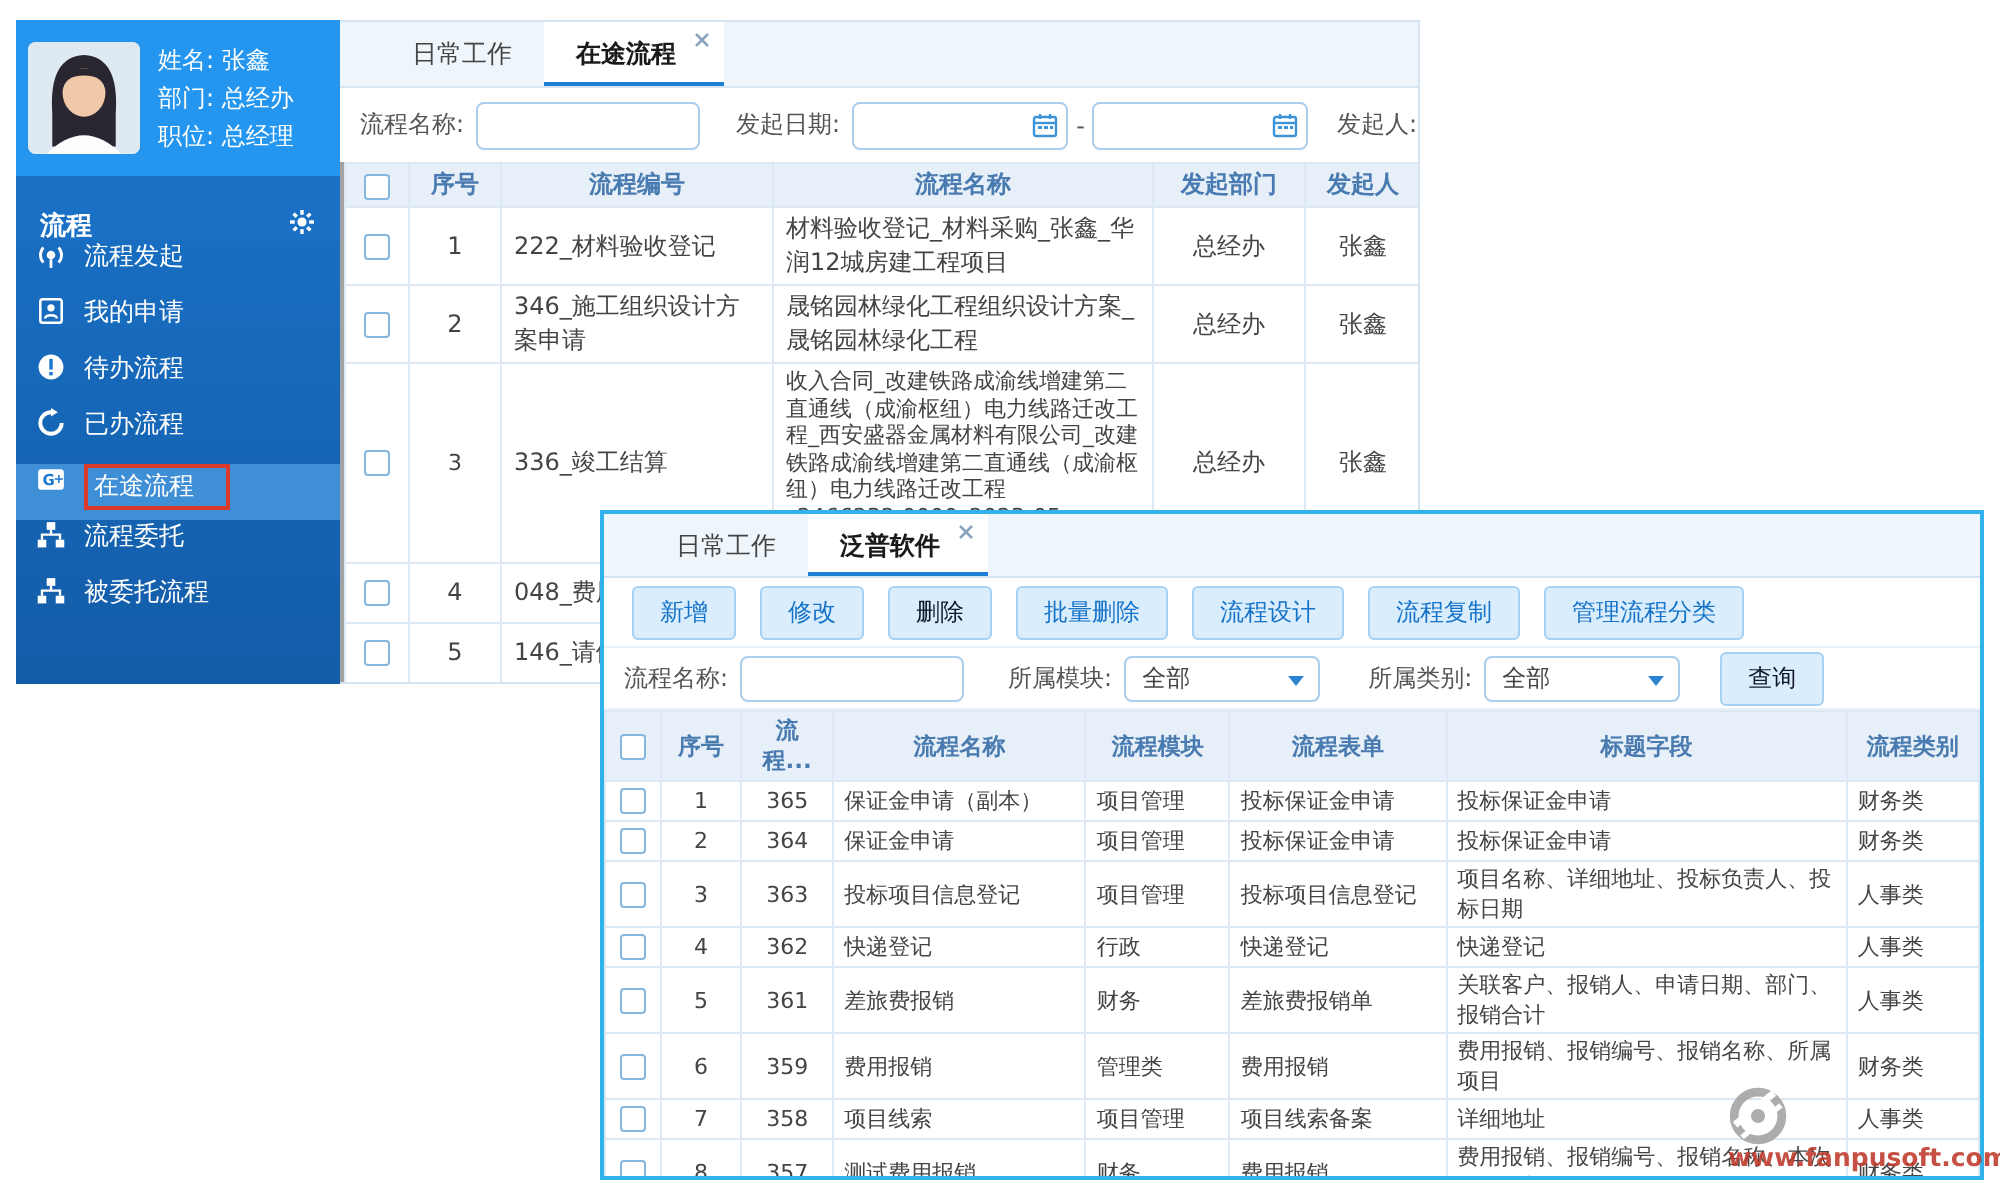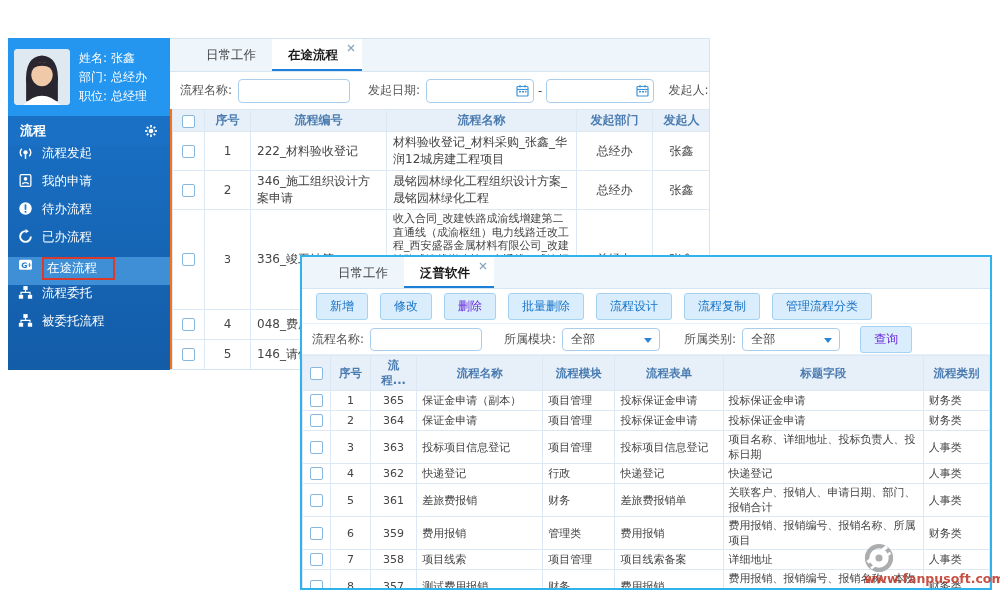--- a/index.html
+++ b/index.html
@@ -2,26 +2,26 @@
 <html><head>
 <meta charset="utf-8">
 <style>
   * { margin:0; padding:0; box-sizing:border-box; }
   html,body { width:1000px; height:600px; background:#fff; overflow:hidden;
     font-family:"DejaVu Sans","Liberation Sans",sans-serif; }
   .canvas { position:relative; width:1000px; height:600px; background:#fff; }
 
   
   .win-back { position:absolute; left:8px; top:10px; width:702px; height:332px;
-    display:flex; overflow:hidden; z-index:1; background:#f97316;margin-top:28px; }
+    display:flex; overflow:hidden; z-index:1; background:#a3a3a3; }
   .sidebar { width:162px; flex:0 0 162px; background:linear-gradient(180deg,#1b76cd,#135ca8); color:#fff; }
   .profile { height:78px; background:#2496ef; display:flex; align-items:center; padding:8px 6px; }
   .avatar { width:56px; height:56px; border-radius:4px; overflow:hidden; flex:0 0 56px; background:#dfe9f2; }
   .pinfo { margin-left:9px; font-size:12px; line-height:19px; white-space:nowrap; }
-  .side-header { height:29px; display:flex; align-items:center; padding:0 12px;
+  .side-header { height:29px; display:flex; align-items:flex-start; padding:16px 12px;
     font-size:13px; font-weight:bold; background:#1a70c4; }
   .side-header .sp { flex:1; }
   .menu-item { height:28px; display:flex; align-items:flex-start; padding:0 10px; font-size:12.5px; cursor:pointer; }
   .menu-item .mi { width:15px; height:15px; margin-right:9px; flex:0 0 15px; }
   .menu-item.selected { background:#3f8fd6; }
   .red-box { border:2px solid #d93a2b; padding:1px 16px 1px 3px; }
 
   .main { flex:1; display:flex; flex-direction:column; border:1px solid #d4e4f3; border-left:none; overflow:hidden; }
   .tabbar { height:33px; flex:0 0 33px; display:flex; align-items:stretch; padding-left:20px;
     background:#eef5fb; border-bottom:1px solid #d7e6f4; }
@@ -48,21 +48,21 @@
   .cbx { display:inline-block; width:13px; height:13px; border:1px solid #85b7e0; border-radius:2px; background:#fff; vertical-align:middle; }
 
   
   .win-front { position:absolute; left:300px; top:255px; width:692px; height:335px; z-index:2;
     background:#fff; border:2px solid #2fb3ea; display:flex; flex-direction:column; overflow:hidden; }
   .win-front .tabbar { flex:0 0 32px; height:32px; }
   .toolbar { flex:0 0 35px; display:flex; align-items:center; gap:12px; padding:0 14px;
     background:#fff; border-bottom:1px solid #e8f1f9; }
   .btn { padding:4px 13px; background:#d9edfc; border:1px solid #a6d2f2; border-radius:3px;
     color:#1673c8; font-size:12px; cursor:pointer; white-space:nowrap; }
-  .btn.muted { color:#6d28d9; }
+  .btn.muted { color:#0f172a; }
   .win-front .filters { flex:0 0 31px; border-bottom:1px solid #e8f1f9; }
   .sel { position:relative; display:inline-flex; align-items:center; padding:0 8px; width:98px; height:23px;
     border:1px solid #a9cdec; border-radius:4px; color:#444; background:#fff; cursor:pointer; }
   .sel .caret { position:absolute; right:7px; top:9px; width:0; height:0;
     border-left:4px solid transparent; border-right:4px solid transparent; border-top:5px solid #2a86d2; }
   .ft th { height:21px; font-size:11.5px; }
   .ft td { height:20px; font-size:11px; padding:1px 5px; }
 
   
   .watermark { position:absolute; left:864px; top:543px; z-index:6; opacity:.88; width:132px; }

